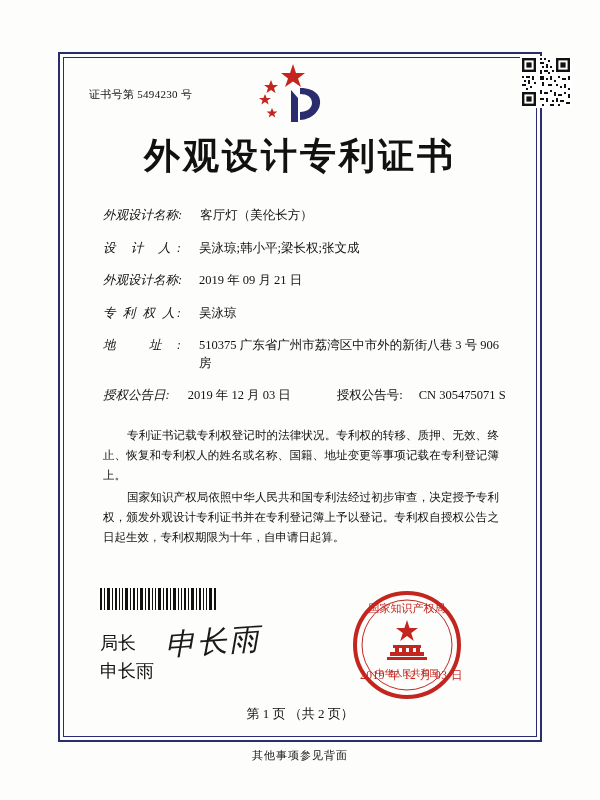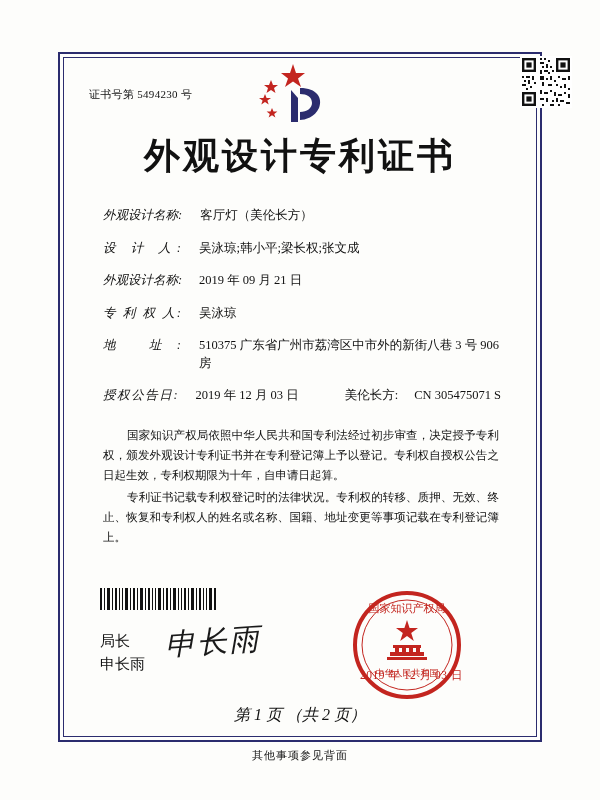--- a/index.html
+++ b/index.html
@@ -131,21 +131,21 @@
     left: 100px;
     top: 588px;
     width: 116px;
     height: 22px;
   }
   
   .sig-block {
     position: absolute;
     left: 100px;
     top: 630px;
-    font-size: 15px;
+    font-size: 18px;
     color: #111;
     line-height: 1.55;
   }
   .sig-handwrite {
     position: absolute;
     left: 165px;
     top: 622px;
     font-size: 30px;
     color: #1a1a1a;
     font-family: "DejaVu Serif", serif;
@@ -168,23 +168,22 @@
     font-size: 11.5px;
     color: #c3251f;
     letter-spacing: 0.5px;
   }
   .page-no {
     position: absolute;
     left: 0;
     right: 0;
     top: 705px;
     text-align: center;
-    font-size: 16px;
-    color: #111;
-    font-style: italic;
+    font-size: 13px;
+    color: #111;
   }
   .footer-note {
     position: absolute;
     left: 0;
     right: 0;
     top: 748px;
     text-align: center;
     font-size: 11px;
     color: #111;
     letter-spacing: 1px;
@@ -307,29 +306,29 @@
       </div>
 
       <div class="field-row">
         <span class="field-label spread">地 址:</span>
         <span class="field-value">510375 广东省广州市荔湾区中市外的新街八巷 3 号 906 房</span>
       </div>
 
       <div class="field-row two">
         <span class="field-label spread">授权公告日:</span>
         <span class="field-value">2019 年 12 月 03 日</span>
-        <span class="second-label">美伦长方:</span>
+        <span class="second-label">授权公告号:</span>
         <span class="field-value" style="">CN 305475071 S</span>
       </div>
 
     </div>
 
     <div class="paras">
+      <p>专利证书记载专利权登记时的法律状况。专利权的转移、质押、无效、终止、恢复和专利权人的姓名或名称、国籍、地址变更等事项记载在专利登记簿上。</p>
       <p>国家知识产权局依照中华人民共和国专利法经过初步审查，决定授予专利权，颁发外观设计专利证书并在专利登记簿上予以登记。专利权自授权公告之日起生效，专利权期限为十年，自申请日起算。</p>
-      <p>专利证书记载专利权登记时的法律状况。专利权的转移、质押、无效、终止、恢复和专利权人的姓名或名称、国籍、地址变更等事项记载在专利登记簿上。</p>
     </div>
 
   </div>
 
   <div class="barcode">
     <svg width="116" height="22" viewBox="0 0 116 22">
       <g fill="#111">
         <rect x="0" y="0" width="2" height="22"></rect>
           <rect x="4" y="0" width="1" height="22"></rect>
         <rect x="7" y="0" width="3" height="22"></rect>

